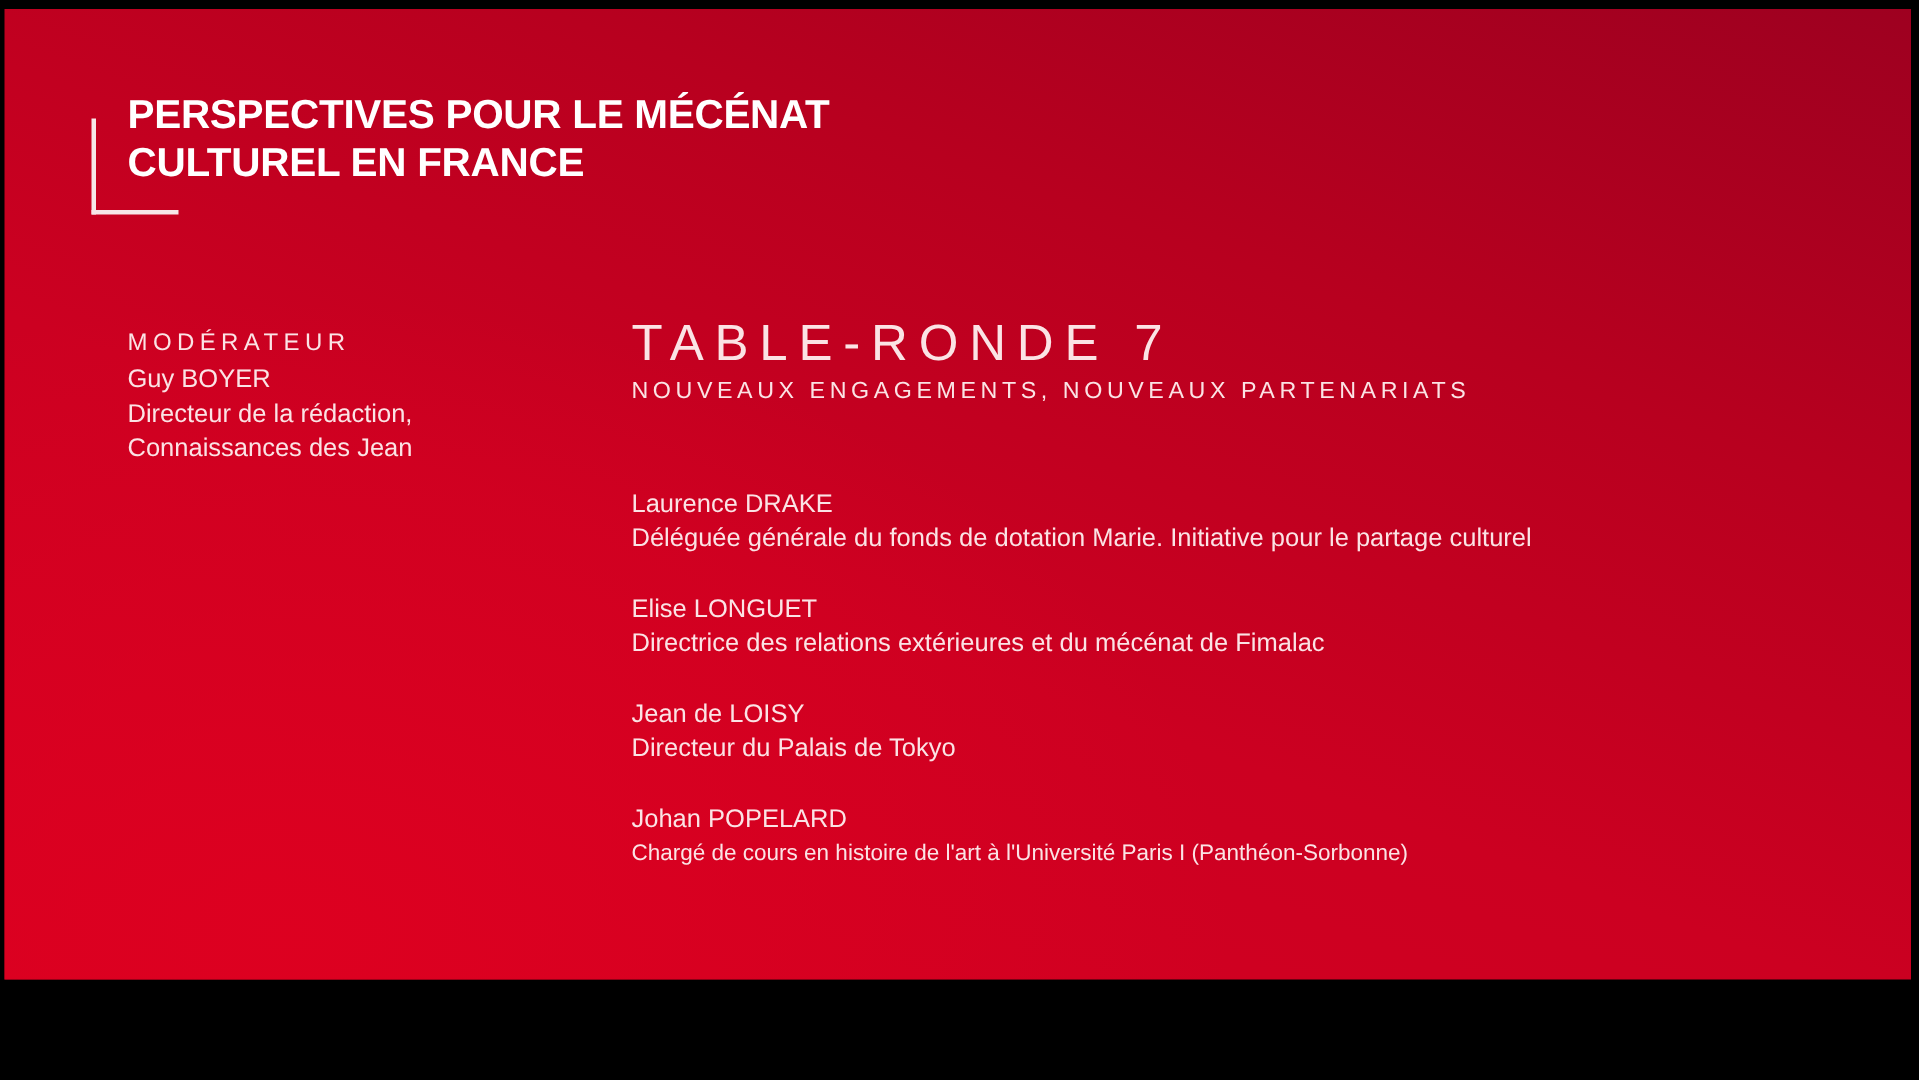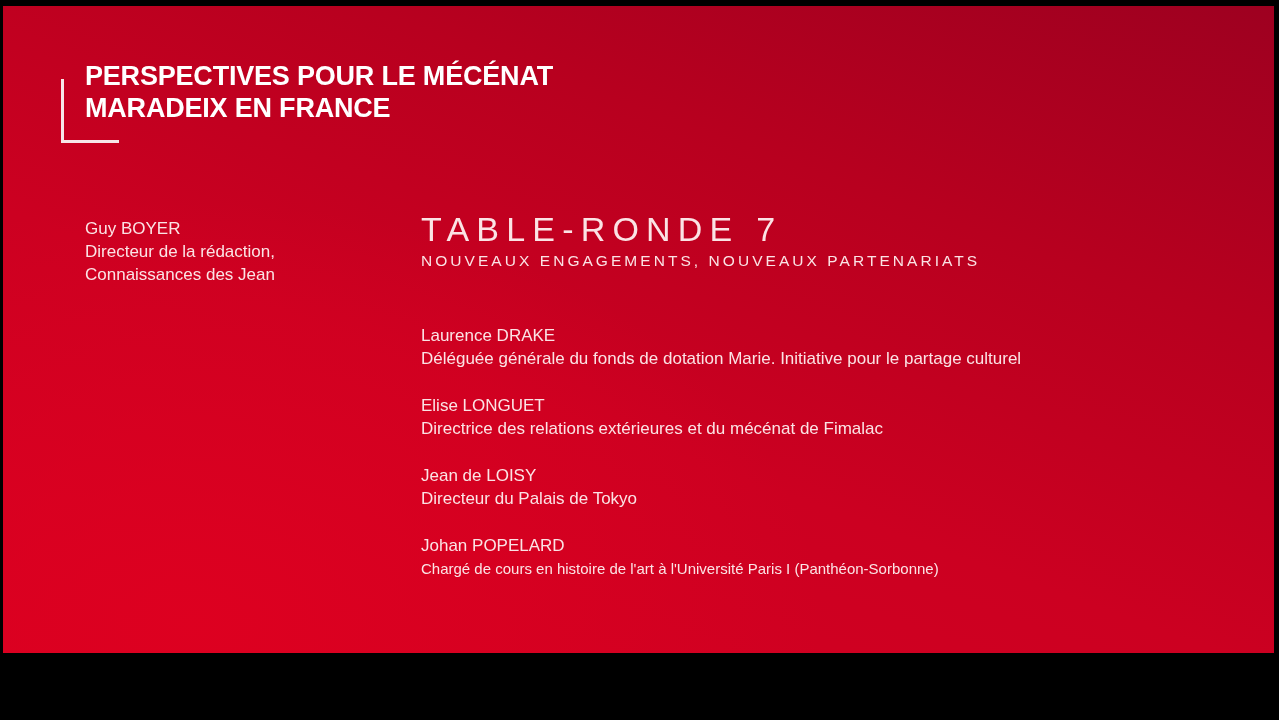--- a/index.html
+++ b/index.html
@@ -34,24 +34,25 @@
   </style>
 </head>
 <body>
 
 <div class="slide">
   <div class="bracket-v"></div>
   <div class="bracket-h"></div>
 
   <div class="main-title">
     <div>PERSPECTIVES POUR LE MÉCÉNAT</div>
-    <div>MARADEIX EN FRANCE</div>
+    <div>CULTUREL EN FRANCE</div>
   </div>
 
   <div class="moderator">
+    <div class="label">MODÉRATEUR</div>
     <div>Guy BOYER</div>
     <div>Directeur de la rédaction,</div>
     <div>Connaissances des Jean</div>
   </div>
 
   <div class="round">
     <div class="round-title">TABLE-RONDE 7</div>
     <div class="round-subtitle">NOUVEAUX ENGAGEMENTS, NOUVEAUX PARTENARIATS</div>
   </div>
 

